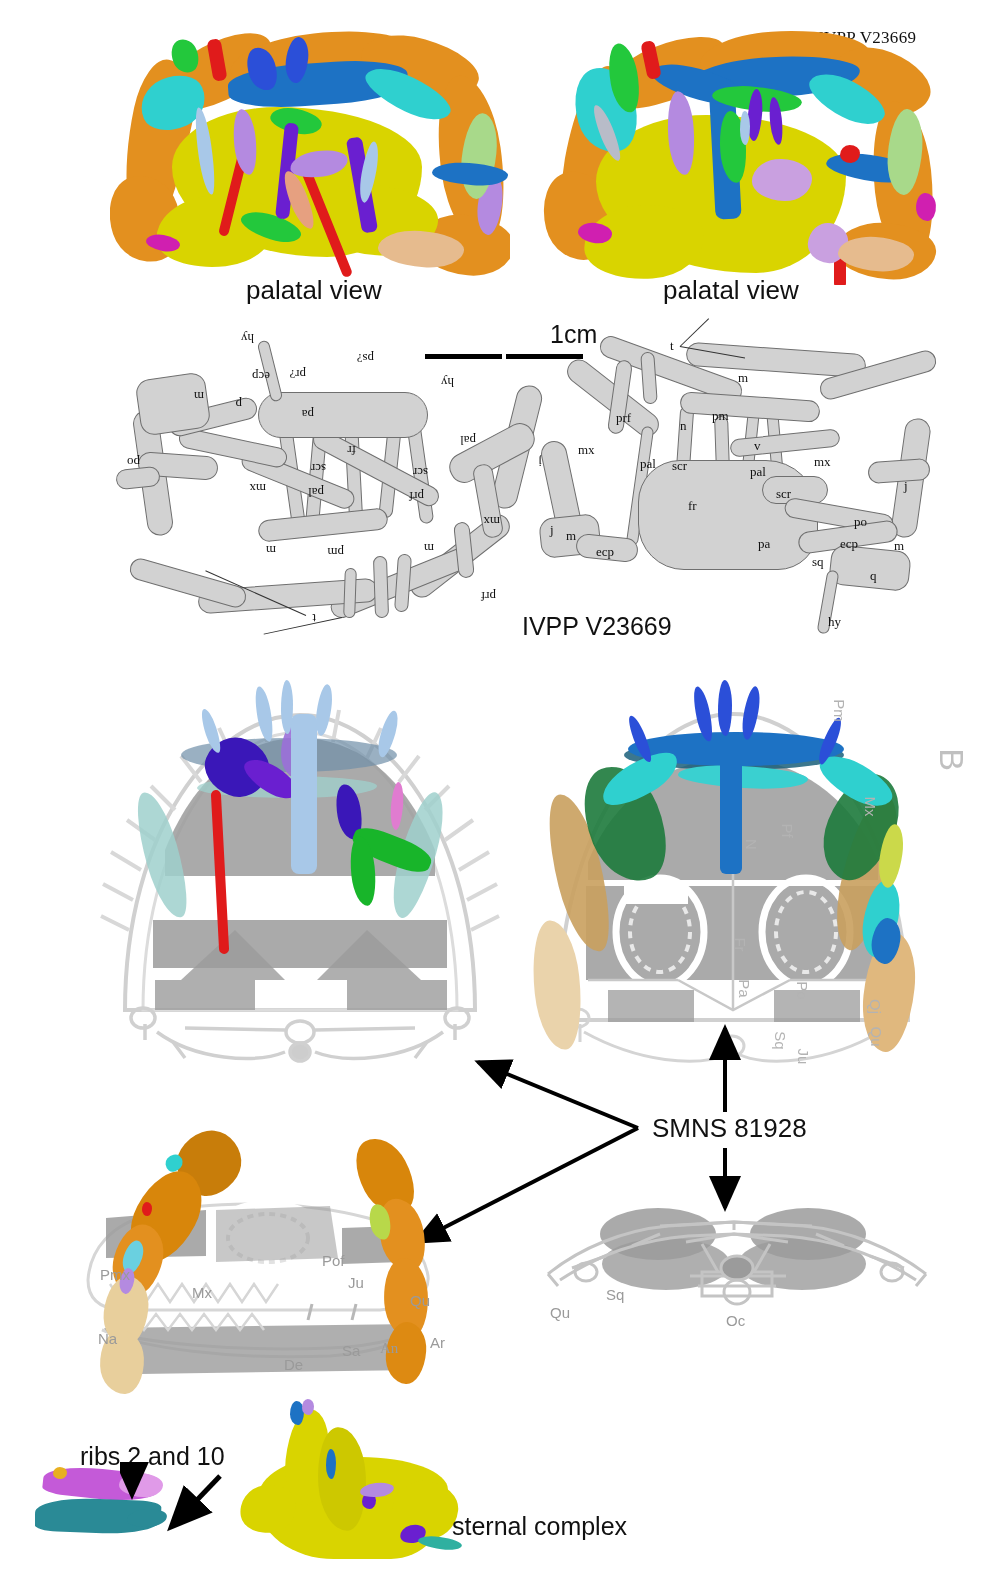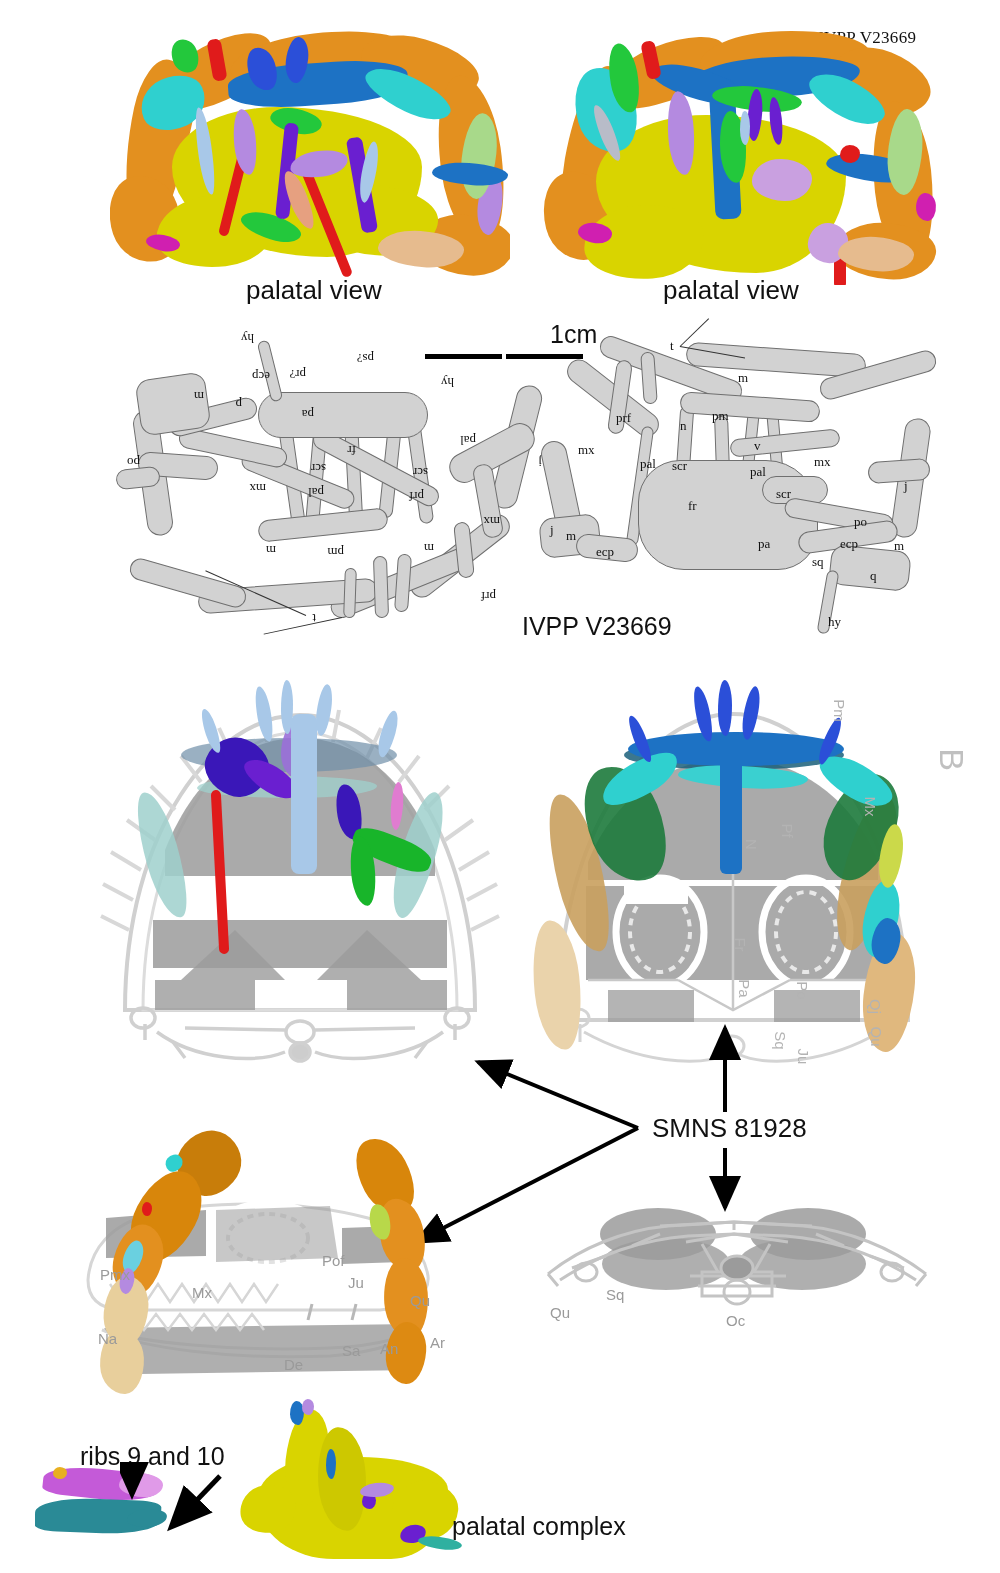--- a/index.html
+++ b/index.html
@@ -471,21 +471,21 @@
   </div>
   <div id="lbls-lat">
       <div class="reflbl dk" style="left: 8px; top: 86px; margin-left: 12px;">Pmx</div>
       <div class="reflbl dk" style="left: 112px; top: 104px;">Mx</div>
       <div class="reflbl dk" style="left: 242px; top: 72px;">Pof</div>
       <div class="reflbl dk" style="left: 268px; top: 94px;">Ju</div>
       <div class="reflbl dk" style="left: 330px; top: 112px;">Qu</div>
       <div class="reflbl dk" style="left: 18px; top: 150px;">Na</div>
       <div class="reflbl dk" style="left: 204px; top: 176px;">De</div>
       <div class="reflbl dk" style="left: 262px; top: 162px;">Sa</div>
-      <div class="reflbl dk" style="left: 300px; top: 160px;">An</div>
+      <div class="reflbl dk" style="left: 300px; top: 160px; font-family: Liberation Serif, serif;">An</div>
       <div class="reflbl dk" style="left: 350px; top: 154px;">Ar</div>
     </div>
 </div>
 
 <div class="ref" style="left:540px; top:1190px; width:400px; height:140px;">
   <svg width="400" height="140" viewBox="0 0 400 140">
     <ellipse cx="118" cy="44" rx="58" ry="26" fill="#9b9b9b" opacity="0.85"></ellipse>
     <ellipse cx="268" cy="44" rx="58" ry="26" fill="#9b9b9b" opacity="0.85"></ellipse>
     <ellipse cx="126" cy="74" rx="64" ry="26" fill="#9b9b9b" opacity="0.8"></ellipse>
     <ellipse cx="262" cy="74" rx="64" ry="26" fill="#9b9b9b" opacity="0.8"></ellipse>
@@ -514,21 +514,21 @@
 </div>
 
 <div class="render" style="left:35px; top:1465px; width:190px; height:100px;">
   <div class="seg" style="left:8px;top:4px;width:116px;height:30px;background:#c45ad8;border-radius:50% 20% 50% 20%;transform:rotate(6deg);"></div>
   <div class="seg" style="left:84px;top:8px;width:44px;height:24px;background:#e09ae8;transform:rotate(4deg);"></div>
   <div class="seg" style="left:18px;top:2px;width:14px;height:12px;background:#e8b020;"></div>
   <div class="seg" style="left:0px;top:34px;width:126px;height:34px;background:#2a8a96;border-radius:46% 18% 46% 18%;transform:rotate(2deg);"></div>
   <div class="seg" style="left:92px;top:44px;width:40px;height:18px;background:#2a8a96;transform:rotate(-4deg);"></div>
 </div>
 
-<div class="abs smallcap" style="left:80px; top:1442px;">ribs 9 and 10</div>
+<div class="abs smallcap" style="left:80px; top:1442px;">ribs 2 and 10</div>
 
 <svg class="arrow" style="left:120px; top:1462px; width:110px; height:100px;" viewBox="0 0 110 100">
   <defs>
     <marker id="ah2" markerWidth="10" markerHeight="10" refX="7" refY="4" orient="auto">
       <path d="M0,0 L9,4 L0,8 z" fill="#000"></path>
     </marker>
   </defs>
   <path d="M12 2 L12 26" stroke="#000" stroke-width="6" fill="none" marker-end="url(#ah2)"></path>
   <path d="M100 14 L54 62" stroke="#000" stroke-width="5" fill="none" marker-end="url(#ah2)"></path>
 </svg>
@@ -541,13 +541,13 @@
   <div class="seg" style="left:152px;top:96px;width:66px;height:58px;background:#d9d400;transform:rotate(6deg);"></div>
   <div class="seg" style="left:50px;top:16px;width:14px;height:24px;background:#1d72c4;"></div>
   <div class="seg" style="left:86px;top:64px;width:10px;height:30px;background:#1d72c4;"></div>
   <div class="seg" style="left:62px;top:14px;width:12px;height:16px;background:#b48ae0;"></div>
   <div class="seg" style="left:122px;top:108px;width:14px;height:16px;background:#6a1fd0;"></div>
   <div class="seg" style="left:160px;top:140px;width:26px;height:18px;background:#6a1fd0;transform:rotate(-12deg);"></div>
   <div class="seg" style="left:178px;top:152px;width:44px;height:12px;background:#2fb0a0;transform:rotate(8deg);"></div>
   <div class="seg" style="left:120px;top:98px;width:34px;height:14px;background:#b48ae0;transform:rotate(-6deg);"></div>
 </div>
 
-<div class="abs smallcap" style="left:452px; top:1512px;">palatal complex</div>
+<div class="abs smallcap" style="left:452px; top:1512px;">sternal complex</div>
 
 </body></html>

